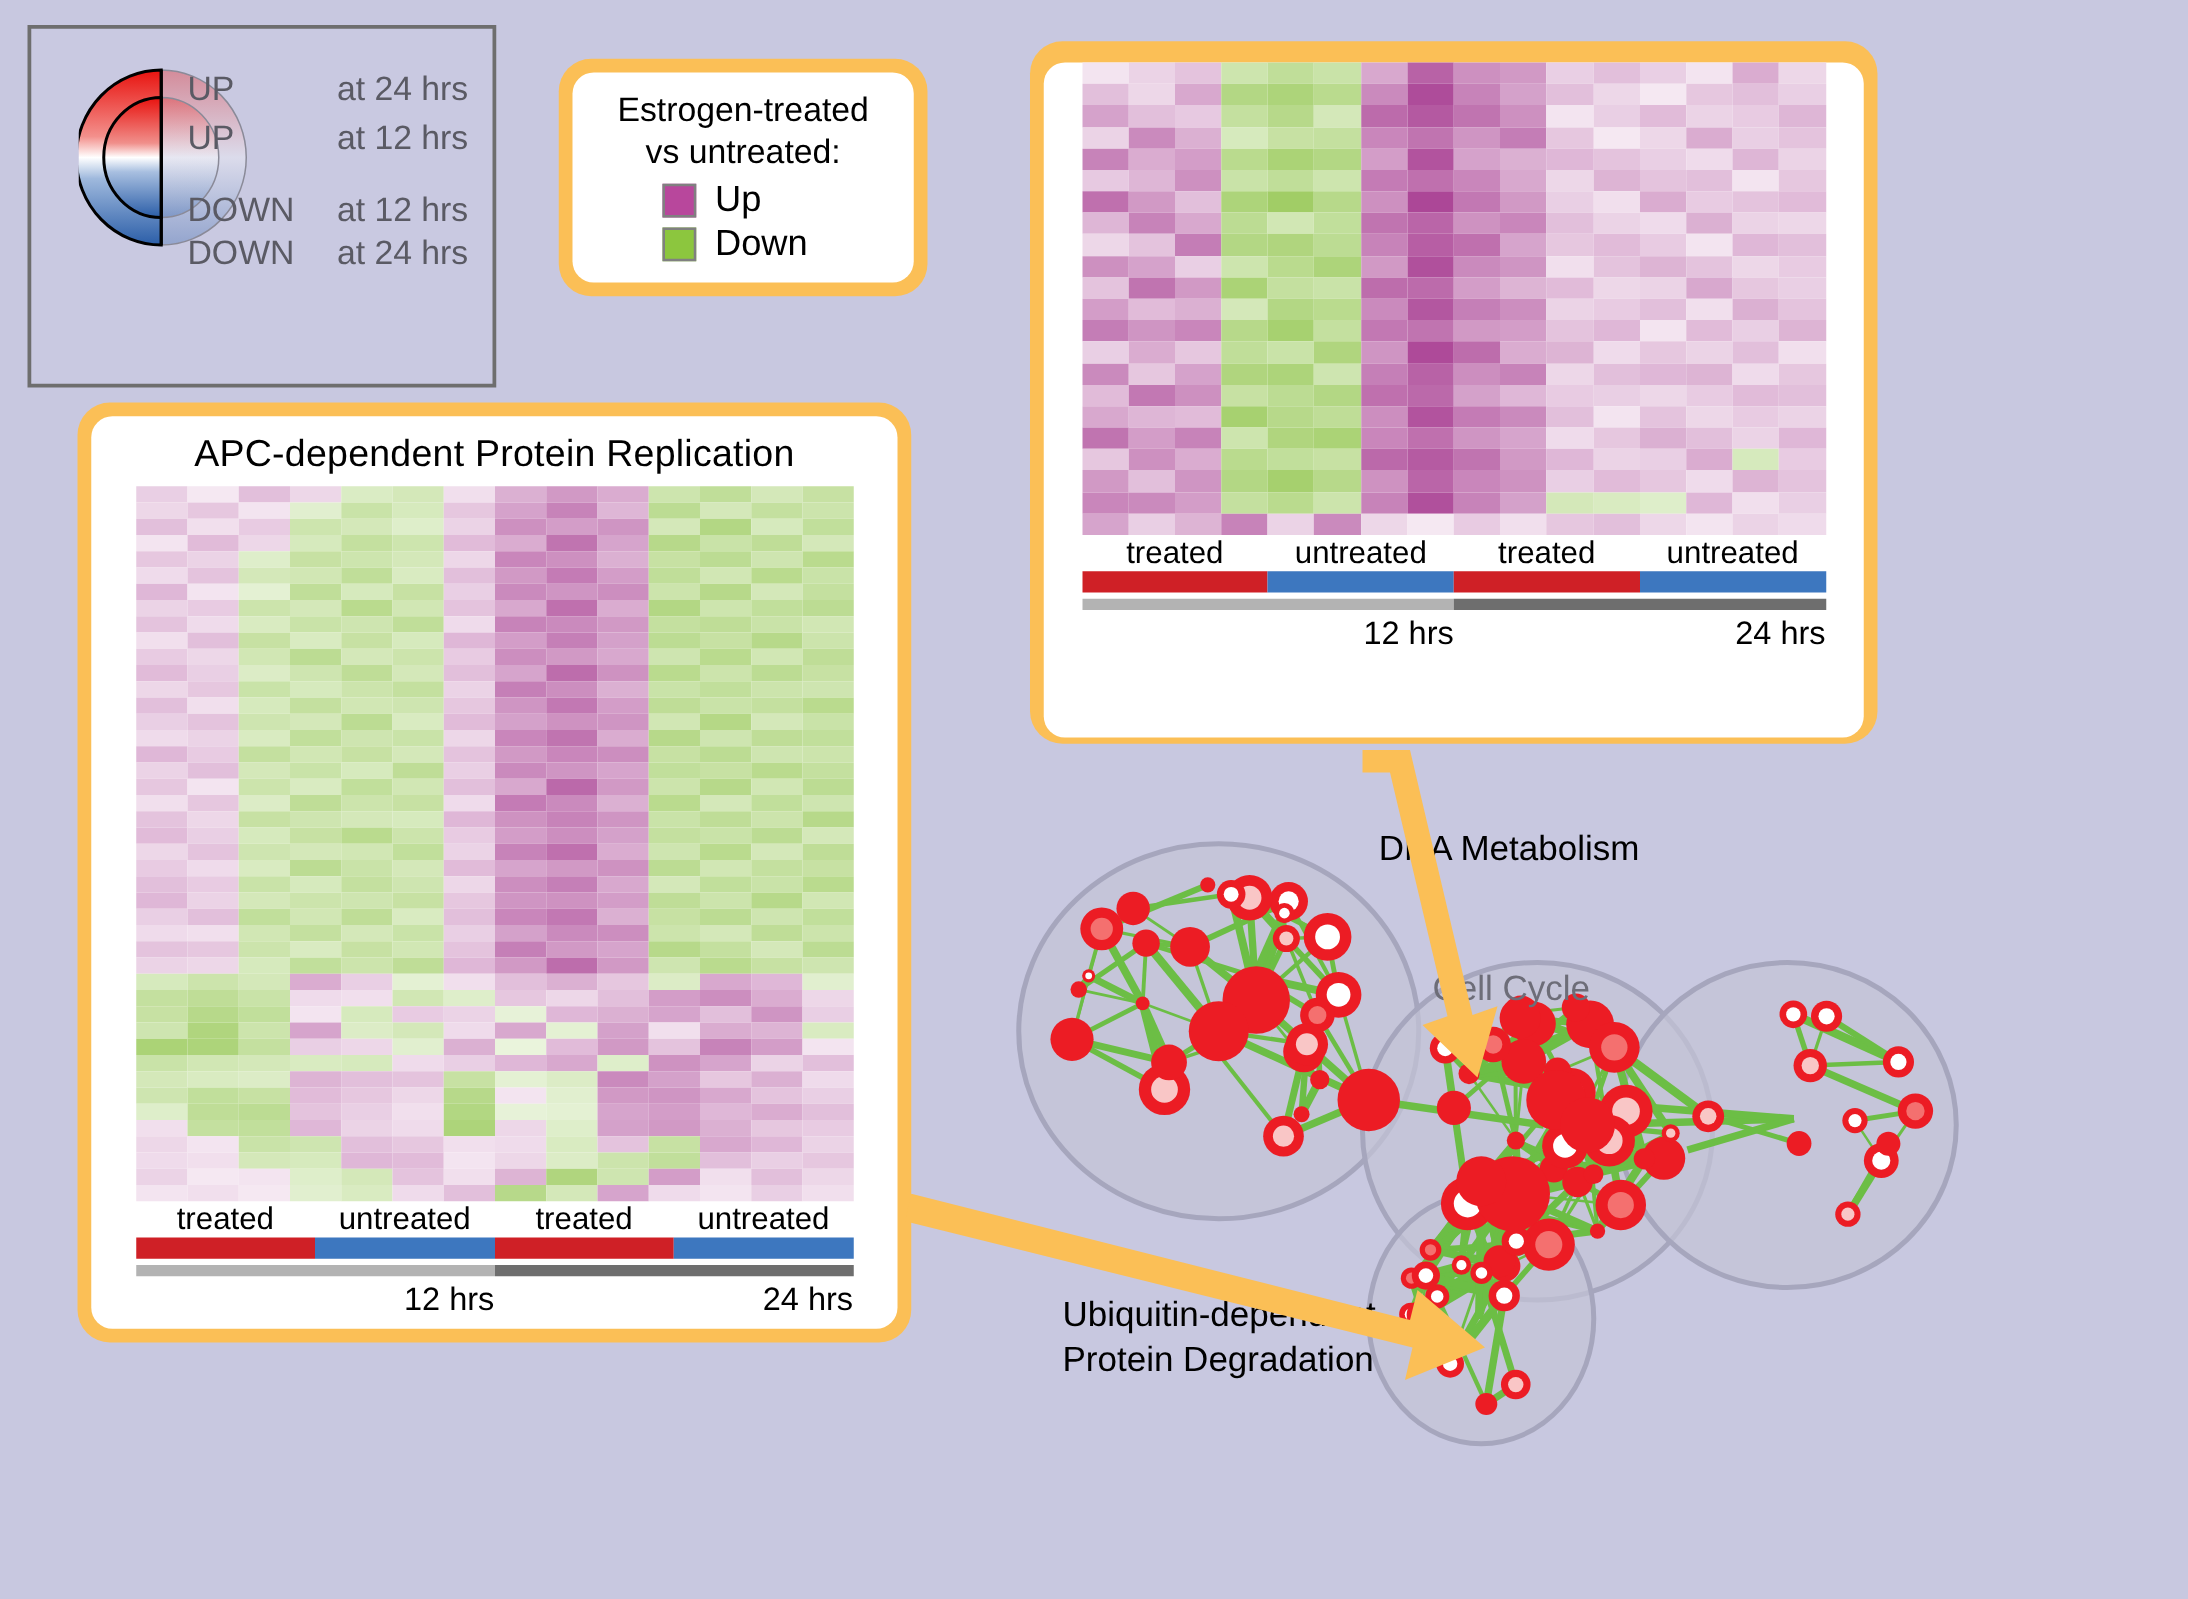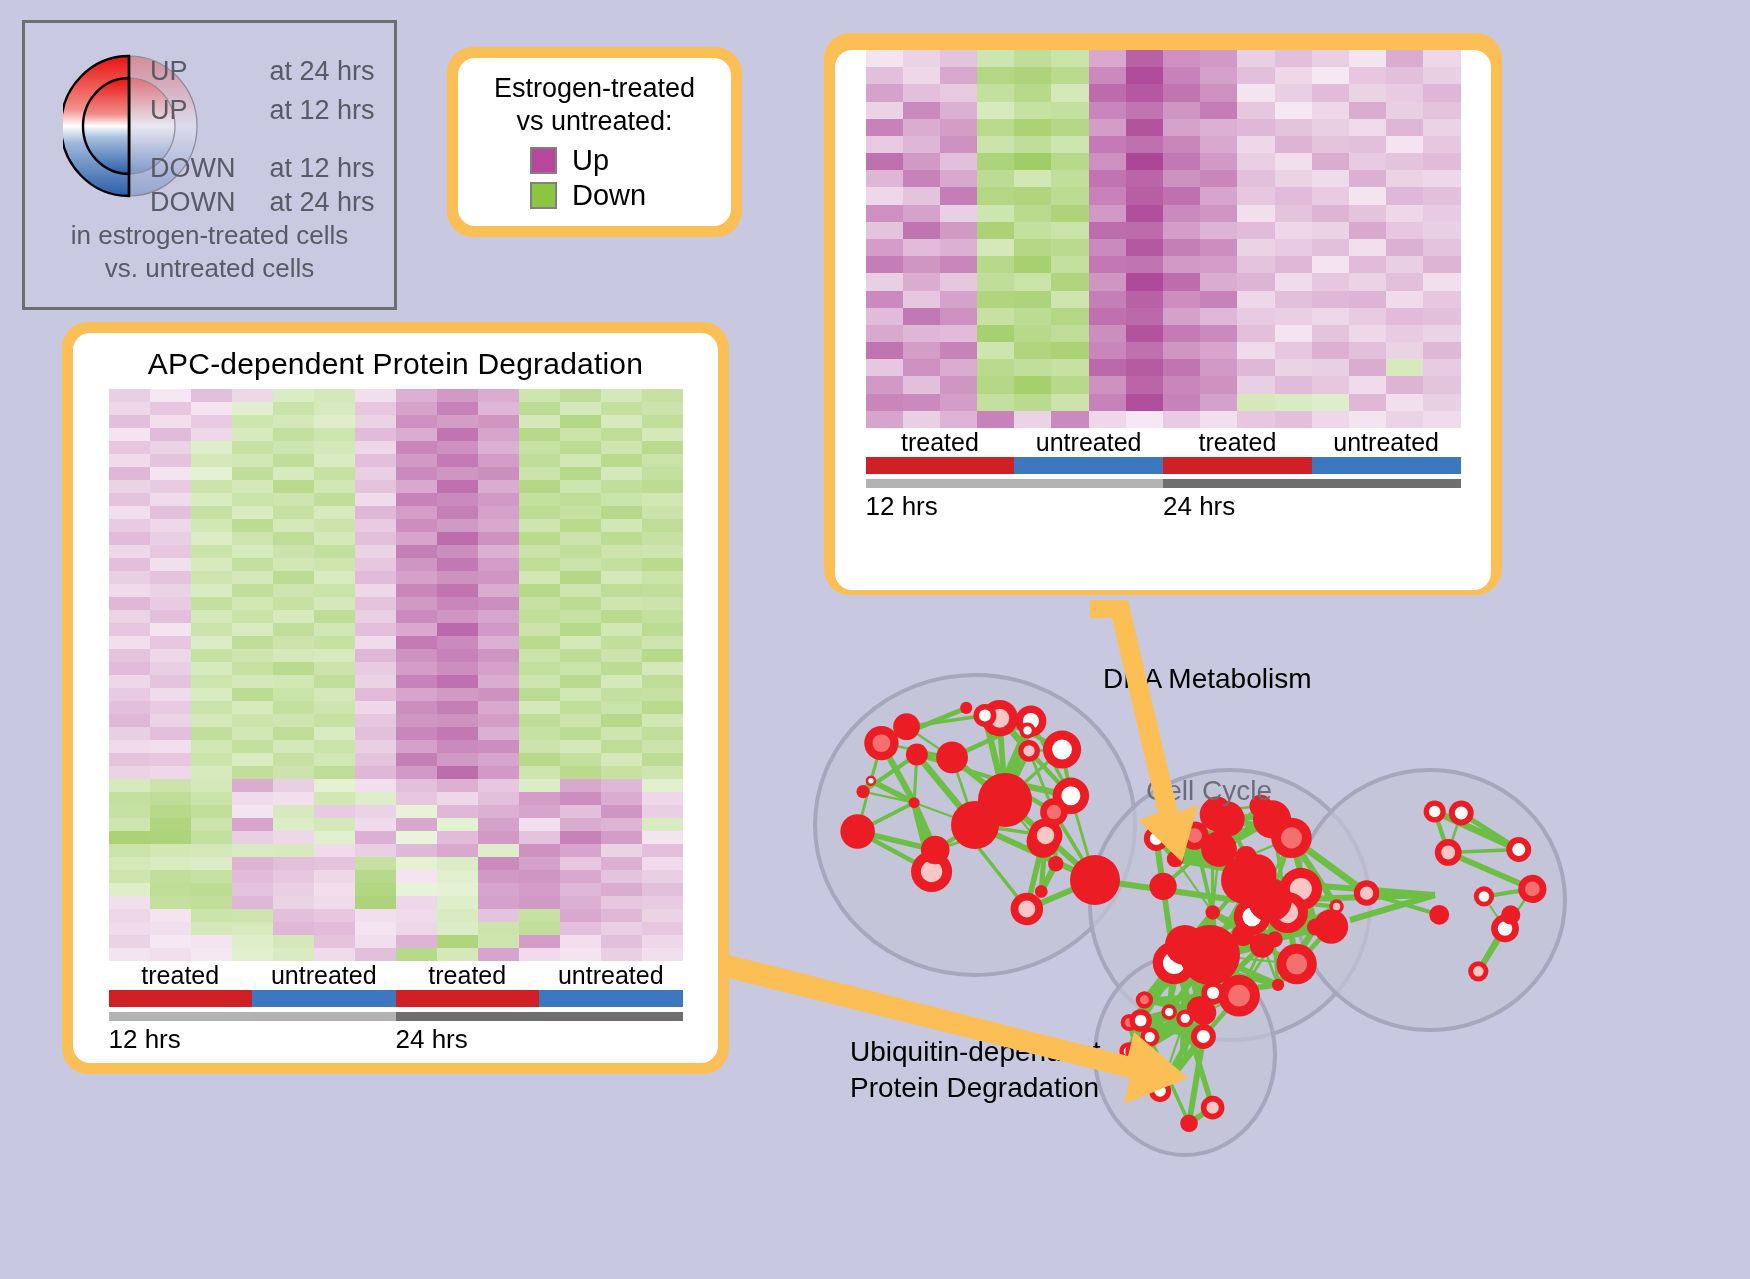--- a/index.html
+++ b/index.html
@@ -78,21 +78,21 @@
   .hm-cell{width:100%;height:100%;}
 
   
   .grp-labels{display:flex;font-size:25px;color:#000;}
   .grp-labels > div{flex:1;text-align:center;}
   .grp-bar{display:flex;height:17px;}
   .grp-bar > div{flex:1;}
   .time-bar{display:flex;height:9px;margin-top:5px;}
   .time-bar > div{flex:1;}
   .time-labels{display:flex;font-size:26px;color:#000;margin-top:3px;}
-  .time-labels > div{flex:1;text-align:left;}
+  .time-labels > div{flex:1;text-align:right;}
 
   
   #network{left:790px;top:600px;width:960px;height:679px;}
   .net-label{
     position:absolute;font-size:28px;white-space:pre-line;
   }
   #lbl-dna{left:313px;top:63px;color:#000;}
   #lbl-cell{left:356px;top:175px;color:#6d6d78;}
   #lbl-micro{left:595px;top:375px;color:#6d6d78;line-height:34px;}
   #lbl-ubi{left:60px;top:434px;color:#000;line-height:36px;}
@@ -150,24 +150,20 @@
   </div>
   <div class="key-row" style="left:125px;top:130px;">
     <span style="display:inline-block;width:112px;">DOWN</span>
     <span>at 12 hrs</span>
   </div>
   <div class="key-row" style="left:125px;top:164px;">
     <span style="display:inline-block;width:112px;">DOWN</span>
     <span>at 24 hrs</span>
   </div>
 
-  <div class="abs" id="key-caption">
-    <div>in estrogen-treated cells</div>
-    <div>vs. untreated cells</div>
-  </div>
 </div>
 
 <div class="abs panel" id="legend-panel">
   <div class="panel-inner" id="legend-inner">
     <div class="legend-title">
       <div>Estrogen-treated</div>
       <div>vs untreated:</div>
     </div>
     <div class="legend-rows">
       <div class="legend-row">
@@ -558,21 +554,21 @@
       <div class="time-labels">
         <div>12 hrs</div>
         <div>24 hrs</div>
       </div>
     </div>
   </div>
 </div>
 
 <div class="abs panel" id="apc-panel">
   <div class="panel-inner">
-    <div class="hm-title">APC-dependent Protein Degradation</div>
+    <div class="hm-title">APC-dependent Protein Replication</div>
     <div id="apc-hm" class="hm-grid" style="width: 574px; height: 572px; margin-top: 8px; grid-template-columns: repeat(14, 1fr); grid-template-rows: repeat(44, 1fr);">
         <div class="hm-cell" style="background: rgb(233, 207, 228);"></div>
         <div class="hm-cell" style="background: rgb(245, 232, 242);"></div>
         <div class="hm-cell" style="background: rgb(226, 191, 219);"></div>
         <div class="hm-cell" style="background: rgb(237, 215, 232);"></div>
         <div class="hm-cell" style="background: rgb(218, 236, 196);"></div>
         <div class="hm-cell" style="background: rgb(212, 232, 185);"></div>
         <div class="hm-cell" style="background: rgb(241, 223, 237);"></div>
         <div class="hm-cell" style="background: rgb(219, 176, 210);"></div>
         <div class="hm-cell" style="background: rgb(209, 153, 197);"></div>

